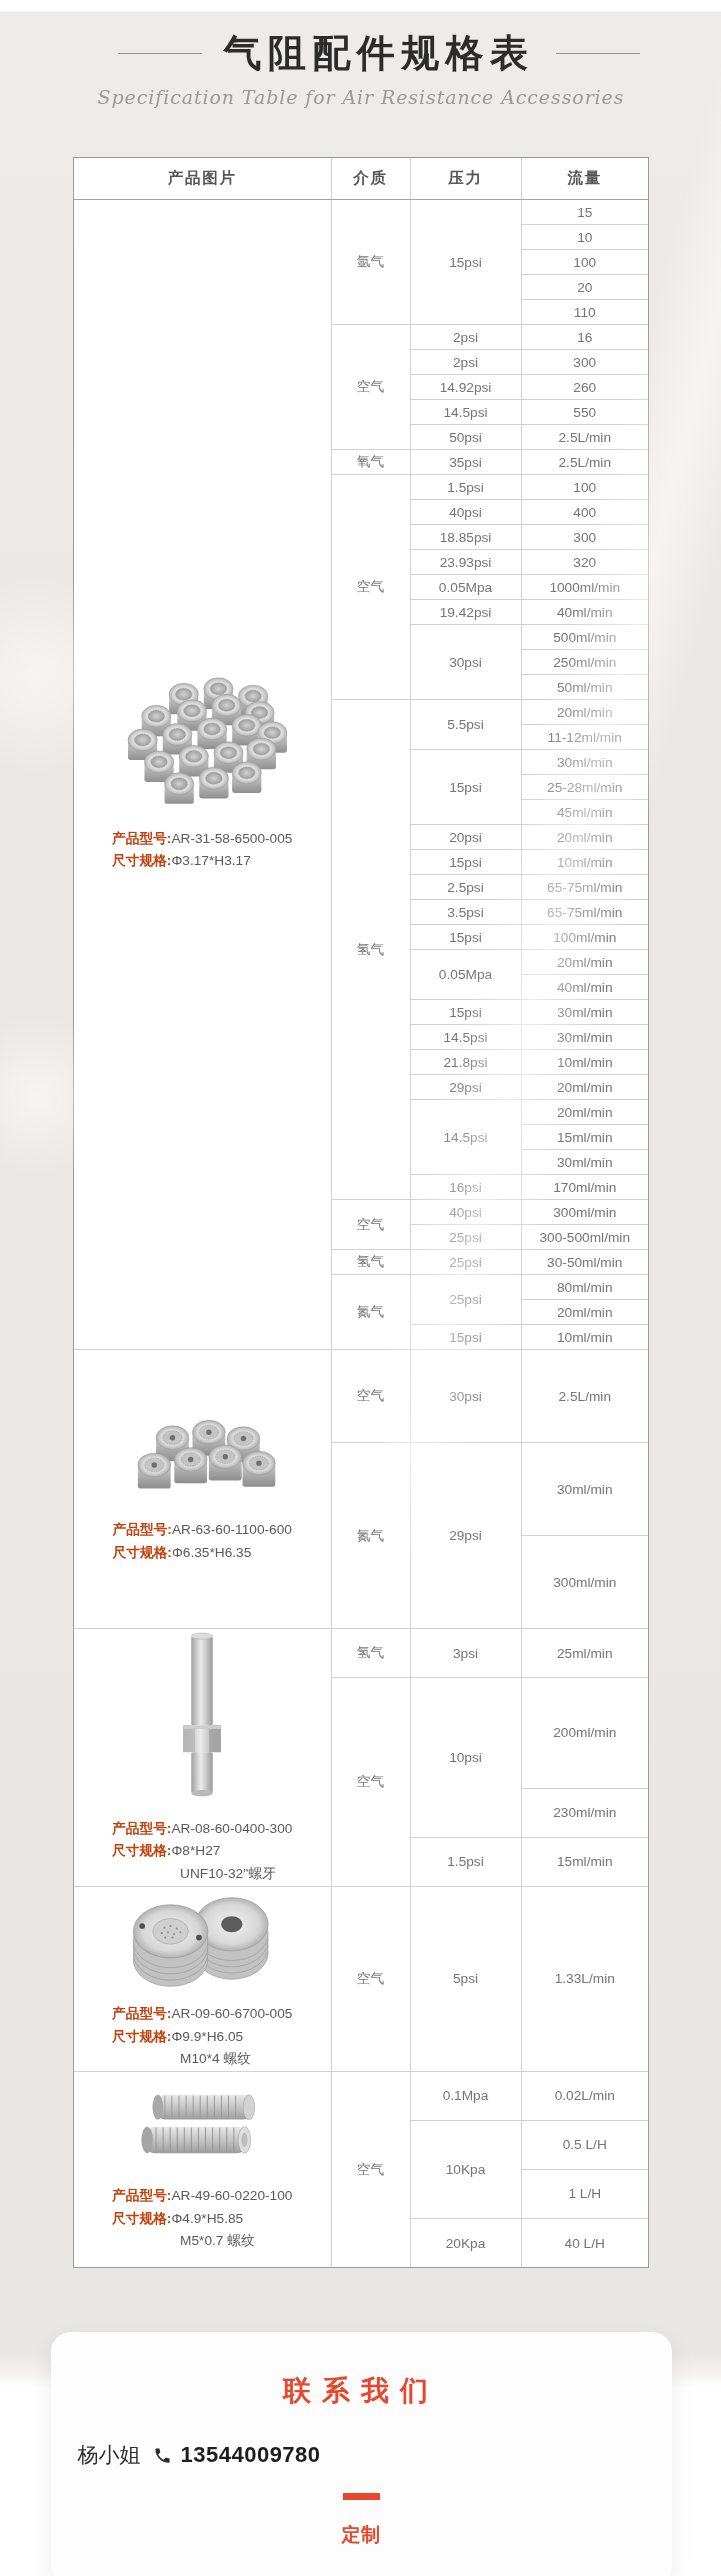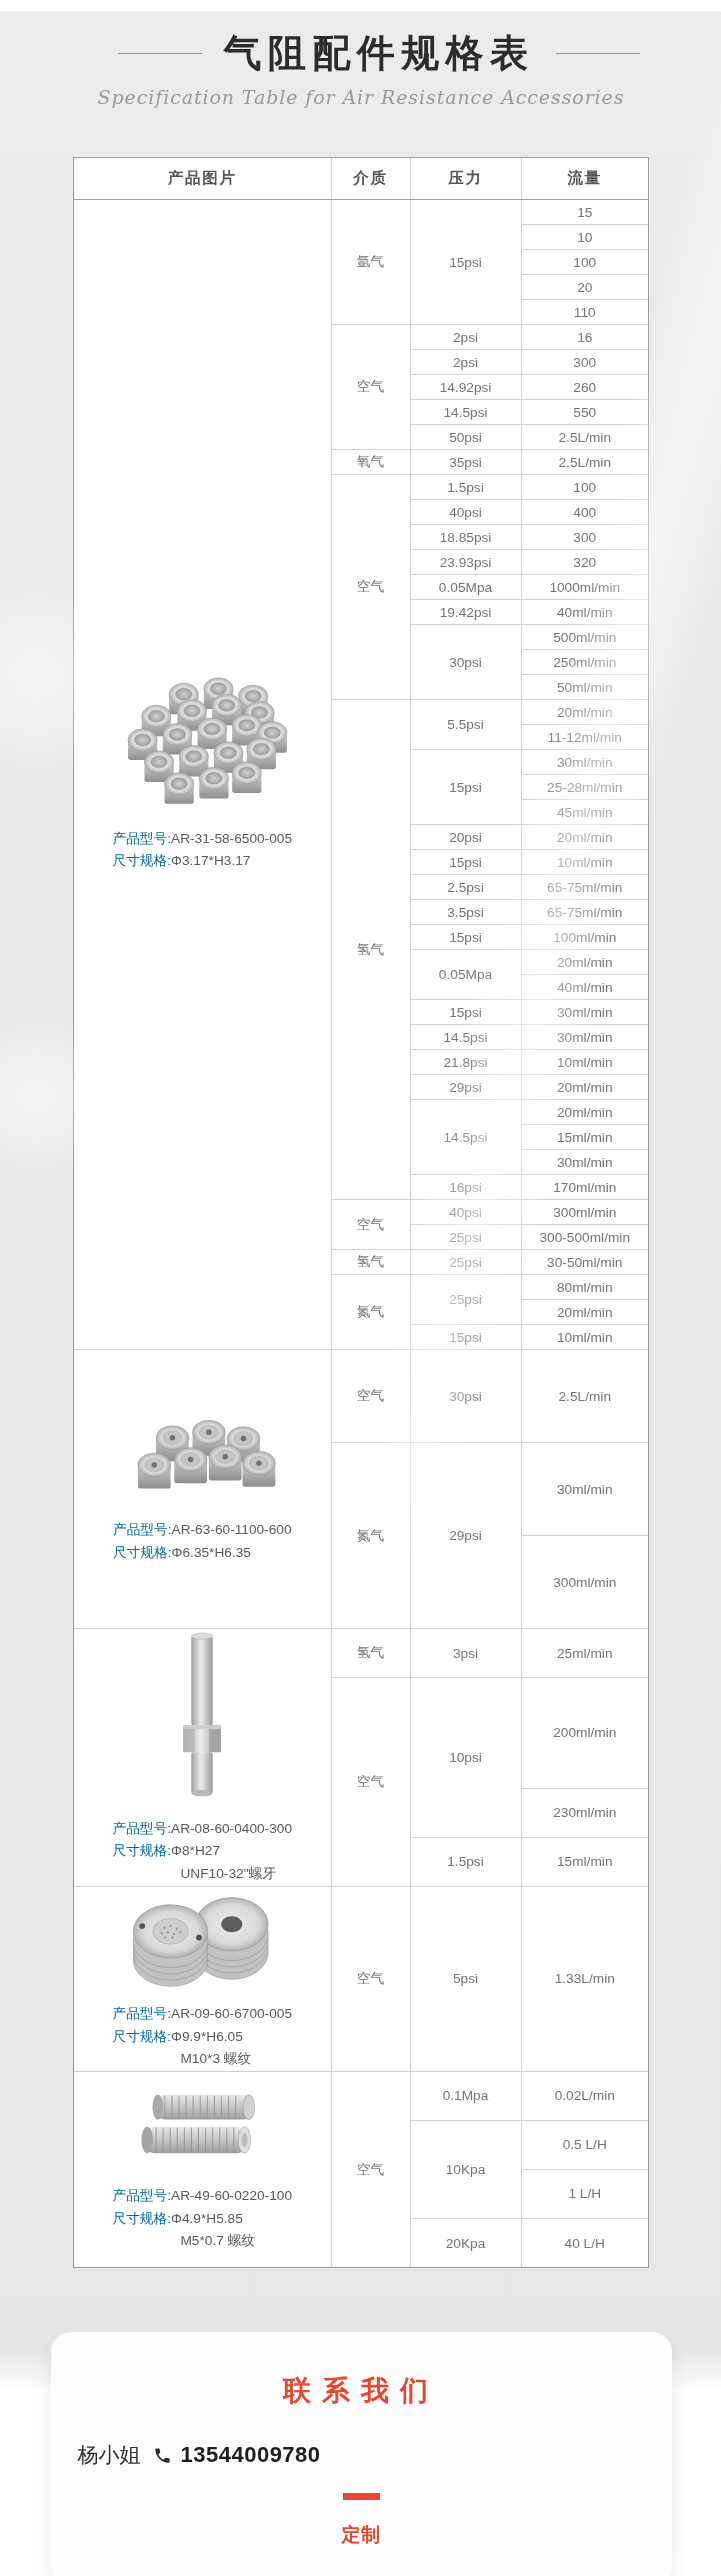--- a/index.html
+++ b/index.html
@@ -31,21 +31,21 @@
   tbody.p1 tr{height:93px;}
   tbody.p2 tr{height:49px;}
   tbody.p3 tr{height:169px;}
   tbody.p4 tr{height:49px;}
 
   td.product-cell{background:#fff;}
   .prod-wrap{display:inline-flex;flex-direction:column;align-items:center;gap:14.6px;max-width:247px;}
   .prod-img svg{display:block;}
   .prod-info{font-size:13.7px;color:#5a5a5a;text-align:left;line-height:1.65;}
   .prod-line{white-space:nowrap;}
-  .prod-label{font-weight:400;color:#0369a1;}
+  .prod-label{font-weight:700;color:#c2410c;}
   .prod-extra{padding-left:68px;}
 
   .contact-card{width:621px;margin:64px auto 0;background:#fdfdfd;border-radius:20px;
     box-shadow:0 9px 24px rgba(0,0,0,.08);padding:40px 27px 37px;box-sizing:border-box;text-align:center;}
   .contact-title{margin:0;font-size:28px;color:#e8472e;letter-spacing:11px;font-weight:700;}
   .contact-row{display:flex;justify-content:flex-start;align-items:center;gap:71px;margin-top:31px;}
   .contact-person{display:flex;align-items:center;}
   .contact-name{font-size:21px;color:#2d2d2d;}
   .phone-icon{margin:0 8.2px 0 12.8px;color:#2d2d2d;display:inline-flex;}
   .contact-phone{font-size:22px;font-weight:700;color:#1e1e1e;letter-spacing:0.5px;}
@@ -449,21 +449,21 @@
                       <circle cx="53" cy="57" r="1.2"></circle>
                       <circle cx="61" cy="57" r="1.2"></circle>
     </g>
     <circle cx="27" cy="44" r="3.2" fill="#4f4f4f"></circle>
                     <circle cx="91" cy="57" r="3.2" fill="#4f4f4f"></circle>
   </svg>
 </div>
                 <div class="prod-info">
                   <div class="prod-line"><span class="prod-label">产品型号:</span><span class="prod-value">AR-09-60-6700-005</span></div>
                   <div class="prod-line"><span class="prod-label">尺寸规格:</span><span class="prod-value">Φ9.9*H6.05</span></div>
-                  <div class="prod-line prod-extra">M10*3 螺纹</div>
+                  <div class="prod-line prod-extra">M10*4 螺纹</div>
                 </div>
               </div></td>
             <td rowspan="1">空气</td>
             <td rowspan="1">5psi</td>
             <td>1.33L/min</td>
           </tr>
         </tbody>
         <tbody class="product p4">
           <tr class="section-first">
             <td rowspan="4" class="product-cell"><div class="prod-wrap">

